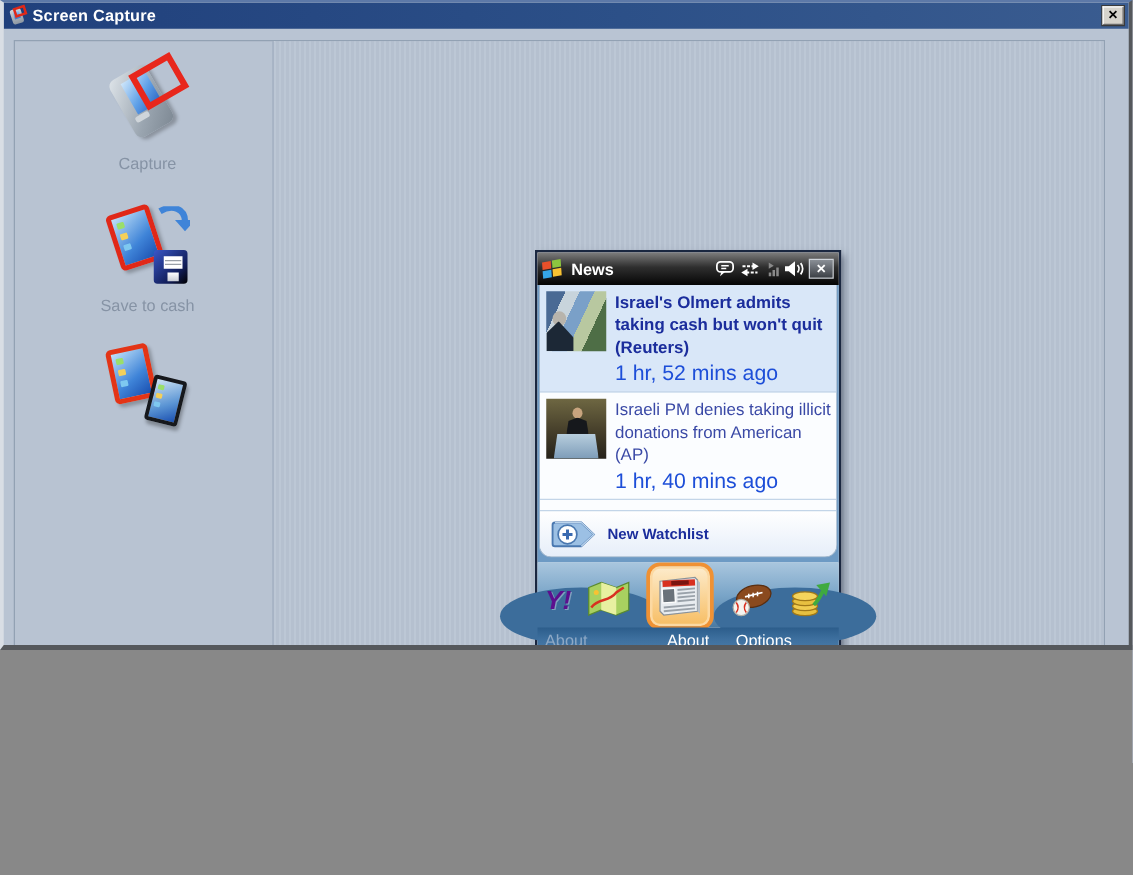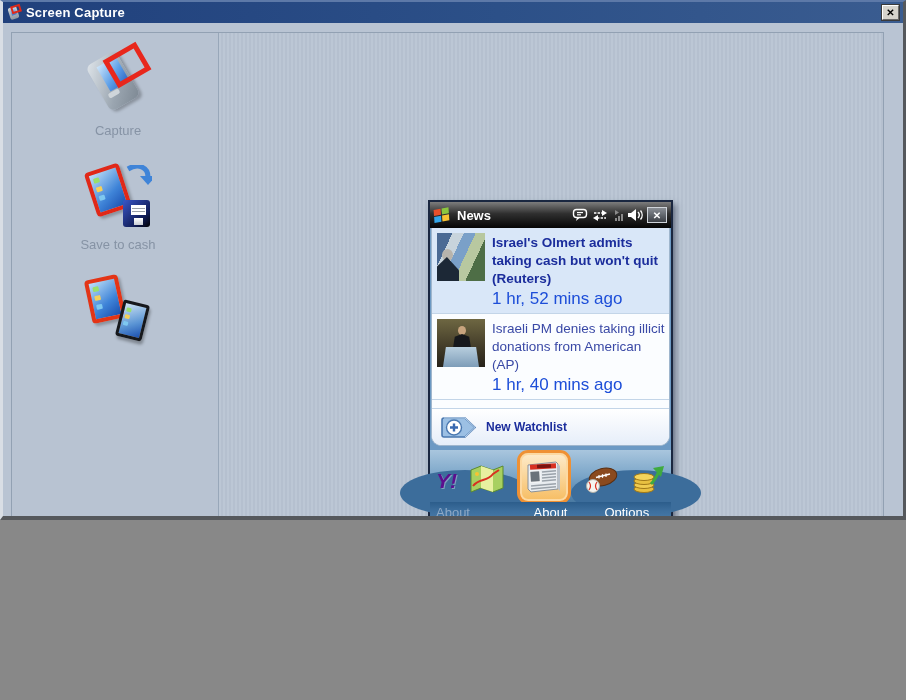--- a/index.html
+++ b/index.html
@@ -105,21 +105,21 @@
   .p-toolbar::before{content:"";position:absolute;left:-30px;bottom:-14px;width:130px;height:46px;background:#3c6d9b;border-radius:50%;}
   .p-toolbar::after{content:"";position:absolute;right:-30px;bottom:-14px;width:130px;height:46px;background:#3c6d9b;border-radius:50%;}
   .tb-ico{position:relative;z-index:2;margin-bottom:8px;cursor:pointer;}
   .yahoo{color:#5c0f8e;font-weight:bold;font-style:italic;font-size:21px;text-shadow:1px 1px 0 rgba(255,255,255,.35);line-height:26px;}
   .news-hl{position:relative;z-index:3;width:54px;height:54px;margin-bottom:-2px;border:3px solid #ef9134;border-radius:11px;background:linear-gradient(#fdeccd,#f7bd62);box-shadow:inset 0 0 0 2px #fcd9a2;display:flex;align-items:center;justify-content:center;cursor:pointer;}
   
   .p-softkeys{position:absolute;left:0;right:0;bottom:0;height:20px;background:linear-gradient(#2c5d8b,#3d6f9e 45%,#4b7dab);display:flex;align-items:center;padding:0 6px;z-index:4;}
   .sk{font-size:13px;cursor:pointer;}
   .sk-back{color:#8ea9c6;flex:1;text-align:left;}
   .sk-open{color:#fff;flex:1;text-align:center;}
-  .sk-options{color:#fff;flex:1;text-align:center;}
+  .sk-options{color:#fff;flex:1;text-align:left;}
 </style>
 </head>
 <body>
 
 <div class="window">
 
   <div class="titlebar">
     <span class="app-ico">
       <span class="dev"></span>
       <span class="scr"></span>

